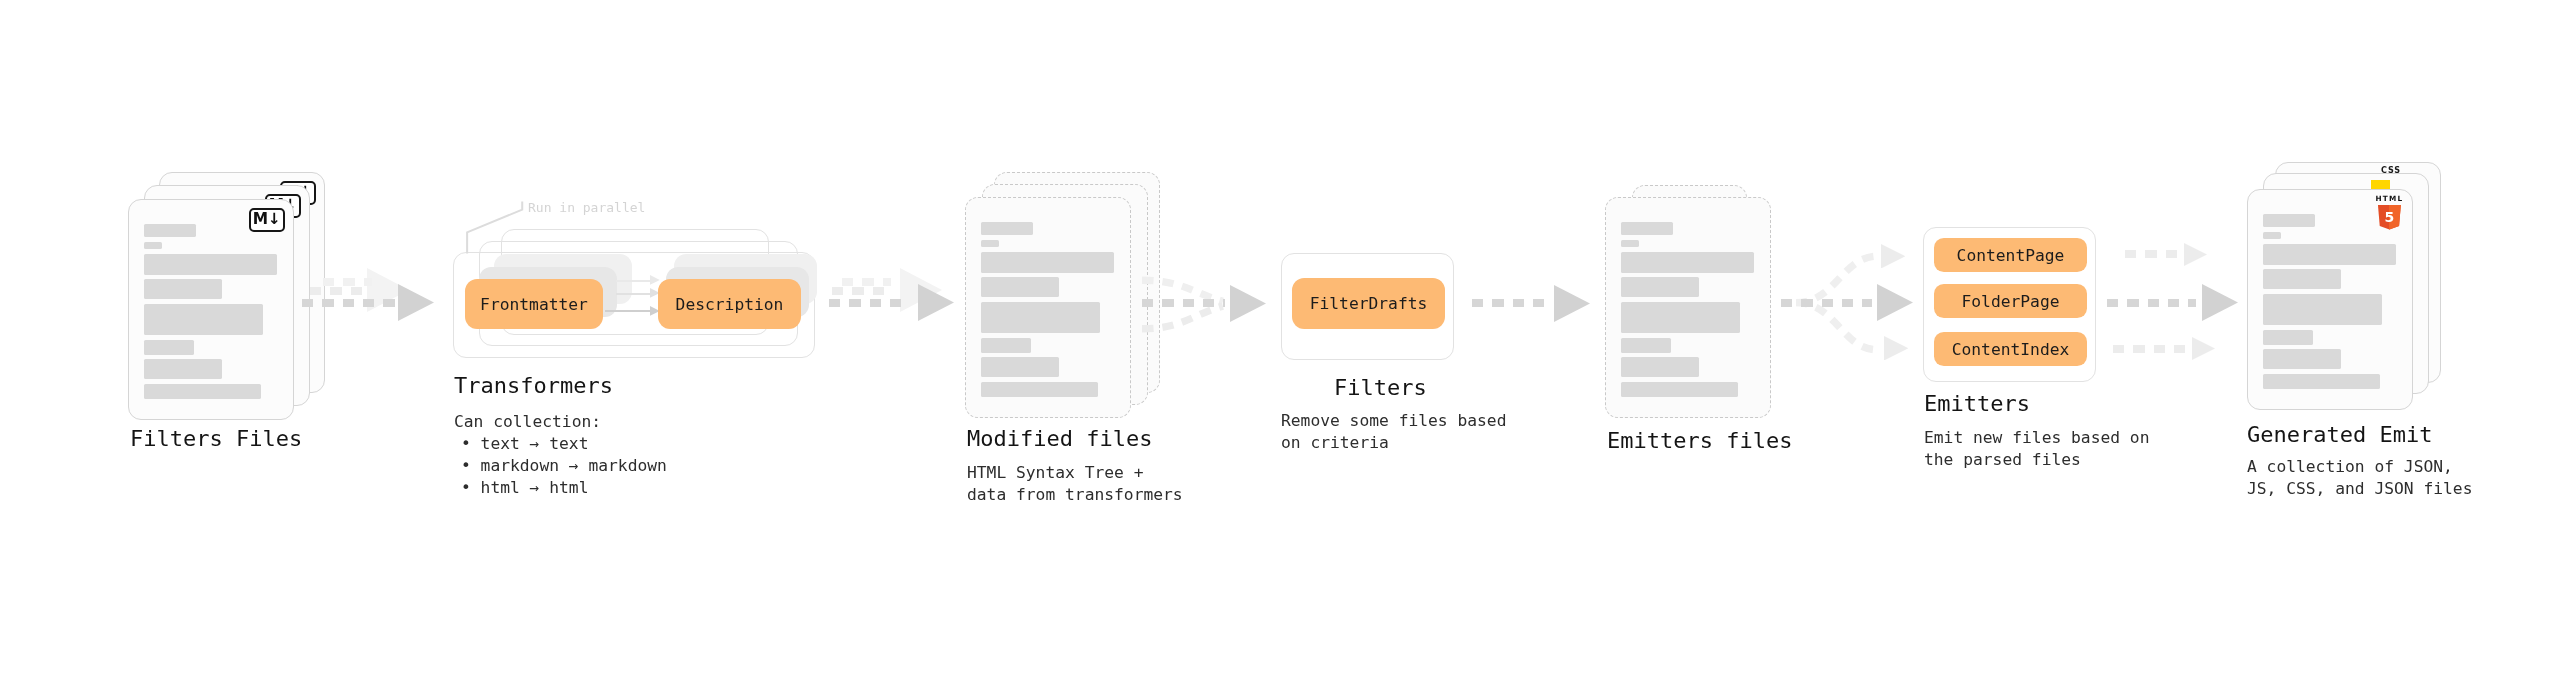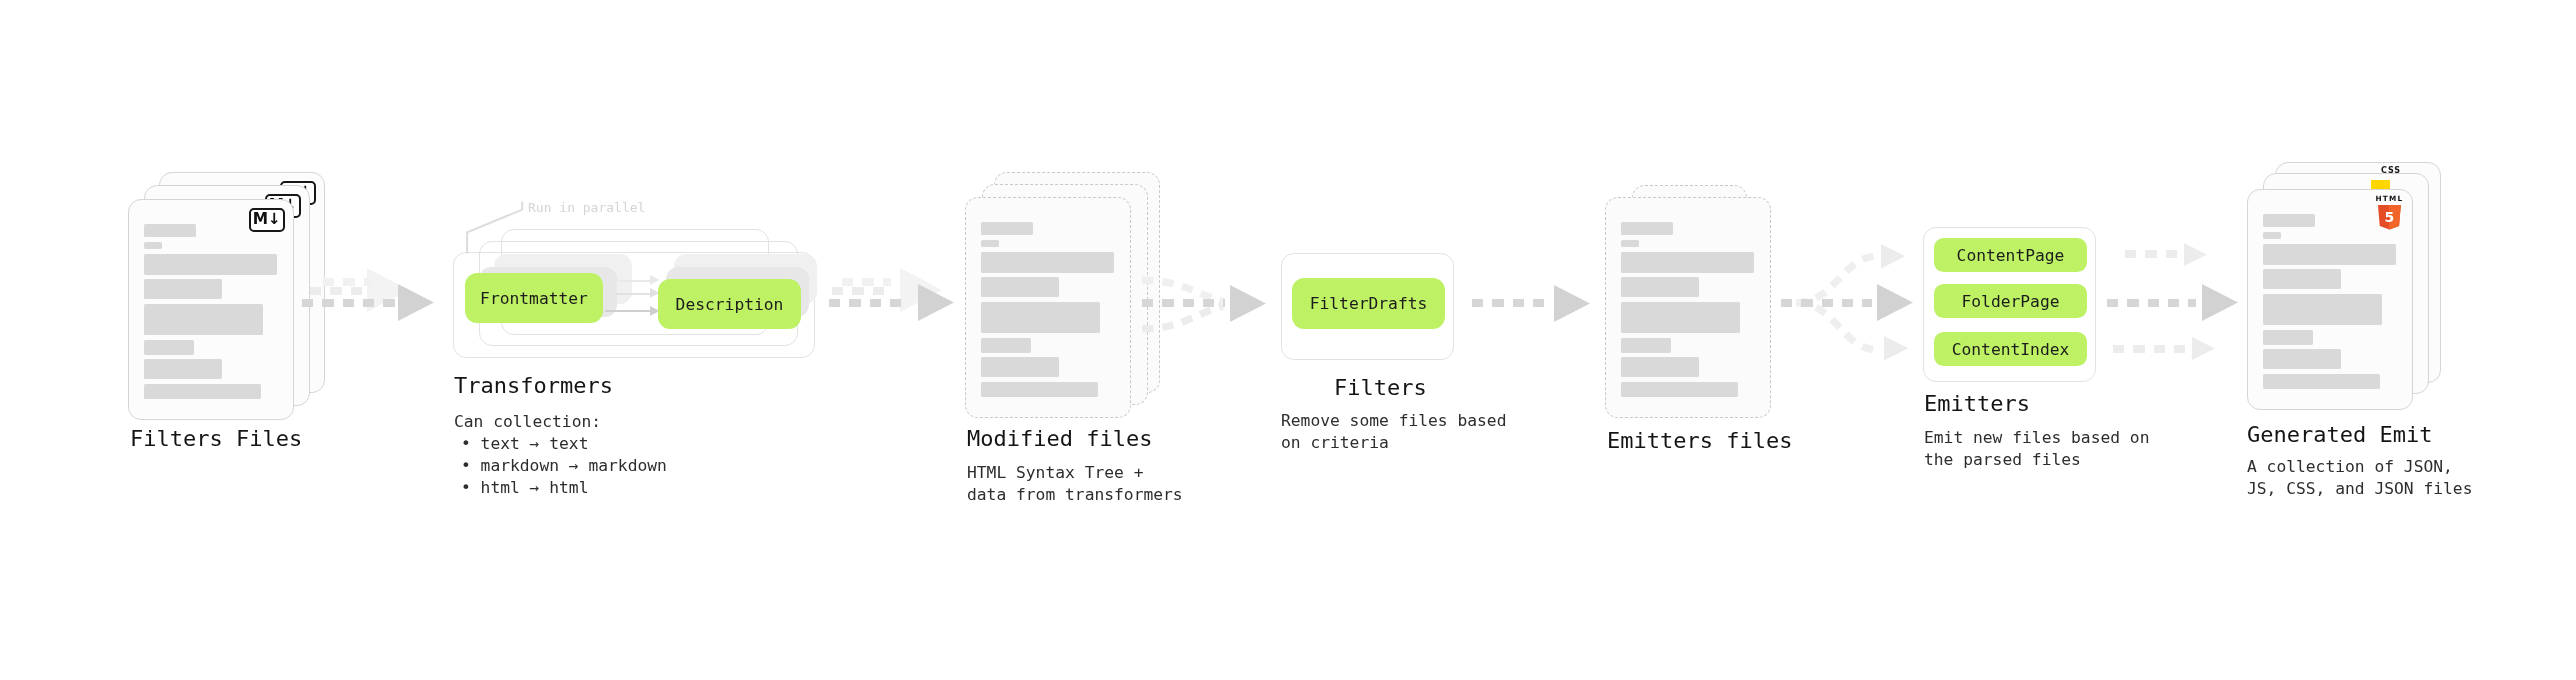--- a/index.html
+++ b/index.html
@@ -26,21 +26,21 @@
   .html5-logo{position:absolute;top:4.9px;right:8.1px;width:29px;text-align:center;}
   .html5-word{font-family:"DejaVu Sans","Liberation Sans",sans-serif;font-size:7.3px;font-weight:bold;
               letter-spacing:1.2px;color:#111;line-height:8.1px;}
   .html5-shield{position:relative;width:23px;height:25px;margin:1.6px auto 0;
                 clip-path:polygon(0 0,100% 0,92% 86%,50% 100%,8% 86%);}
   .html5-shield .half{position:absolute;left:50%;top:0;width:50%;height:100%;}
   .html5-five{position:absolute;left:0;top:4.1px;width:100%;text-align:center;color:#fff;
               font-family:"DejaVu Sans","Liberation Sans",sans-serif;font-weight:bold;font-size:14px;}
   
   .obox{position:absolute;border:1.6px solid #e2e2e2;border-radius:13px;background:transparent;box-sizing:border-box;}
-  .pill{position:absolute;border-radius:12.2px;background:#bef264;color:#1c1c1c;
+  .pill{position:absolute;border-radius:12.2px;background:#fdba74;color:#1c1c1c;
         display:flex;align-items:center;justify-content:center;font-size:16.3px;}
   .pill.echo1{background:#e7e7e7;}
   .pill.echo2{background:#f0f0f0;}
   
   .dash{position:absolute;height:8.1px;}
   .dash.dark{background:repeating-linear-gradient(90deg,#d6d6d6 0 11.4px,transparent 11.4px 20.3px);}
   .dash.light{background:repeating-linear-gradient(90deg,#ececec 0 11.4px,transparent 11.4px 20.3px);}
   .dash.lighter{background:repeating-linear-gradient(90deg,#f1f1f1 0 11.4px,transparent 11.4px 20.3px);}
   .head{position:absolute;clip-path:polygon(0 0,100% 50%,0 100%);}
   .head.dark{background:#d2d2d2;}
@@ -94,21 +94,21 @@
     <div class="obox" style="left:479px;top:241px;width:319px;height:105px;"></div>
     <div class="obox" style="left:453px;top:252px;width:362px;height:106px;"></div>
 
     <svg style="left:459px;top:195px;" width="77" height="65" viewBox="0 0 95 80">
       <polyline points="78,8 78,18 10,46 10,72" fill="none" stroke="#dcdcdc" stroke-width="2.5"></polyline>
     </svg>
     <div class="callout-text" style="left:528px;top:200px;">Run in parallel</div>
 
     <div class="pill echo2" style="left:494px;top:254px;width:138px;height:50px;"></div>
     <div class="pill echo1" style="left:479px;top:267px;width:138px;height:50px;"></div>
-    <div class="pill" style="left:465px;top:273px;width:138px;height:50px;">
+    <div class="pill" style="left:465px;top:279px;width:138px;height:50px;">
       <span>Frontmatter</span>
     </div>
 
     <div>
       <div class="mini-line" style="left:616px;top:280px;width:34px;background:#e9e9e9;"></div>
       <div class="mini-head" style="left:650px;top:275px;background:#e9e9e9;"></div>
       <div class="mini-line" style="left:616px;top:293px;width:34px;background:#e1e1e1;"></div>
       <div class="mini-head" style="left:650px;top:288px;background:#e1e1e1;"></div>
       <div class="mini-line" style="left:605px;top:310px;width:46px;background:#cfcfcf;"></div>
       <div class="mini-head" style="left:650px;top:306px;background:#cfcfcf;"></div>

